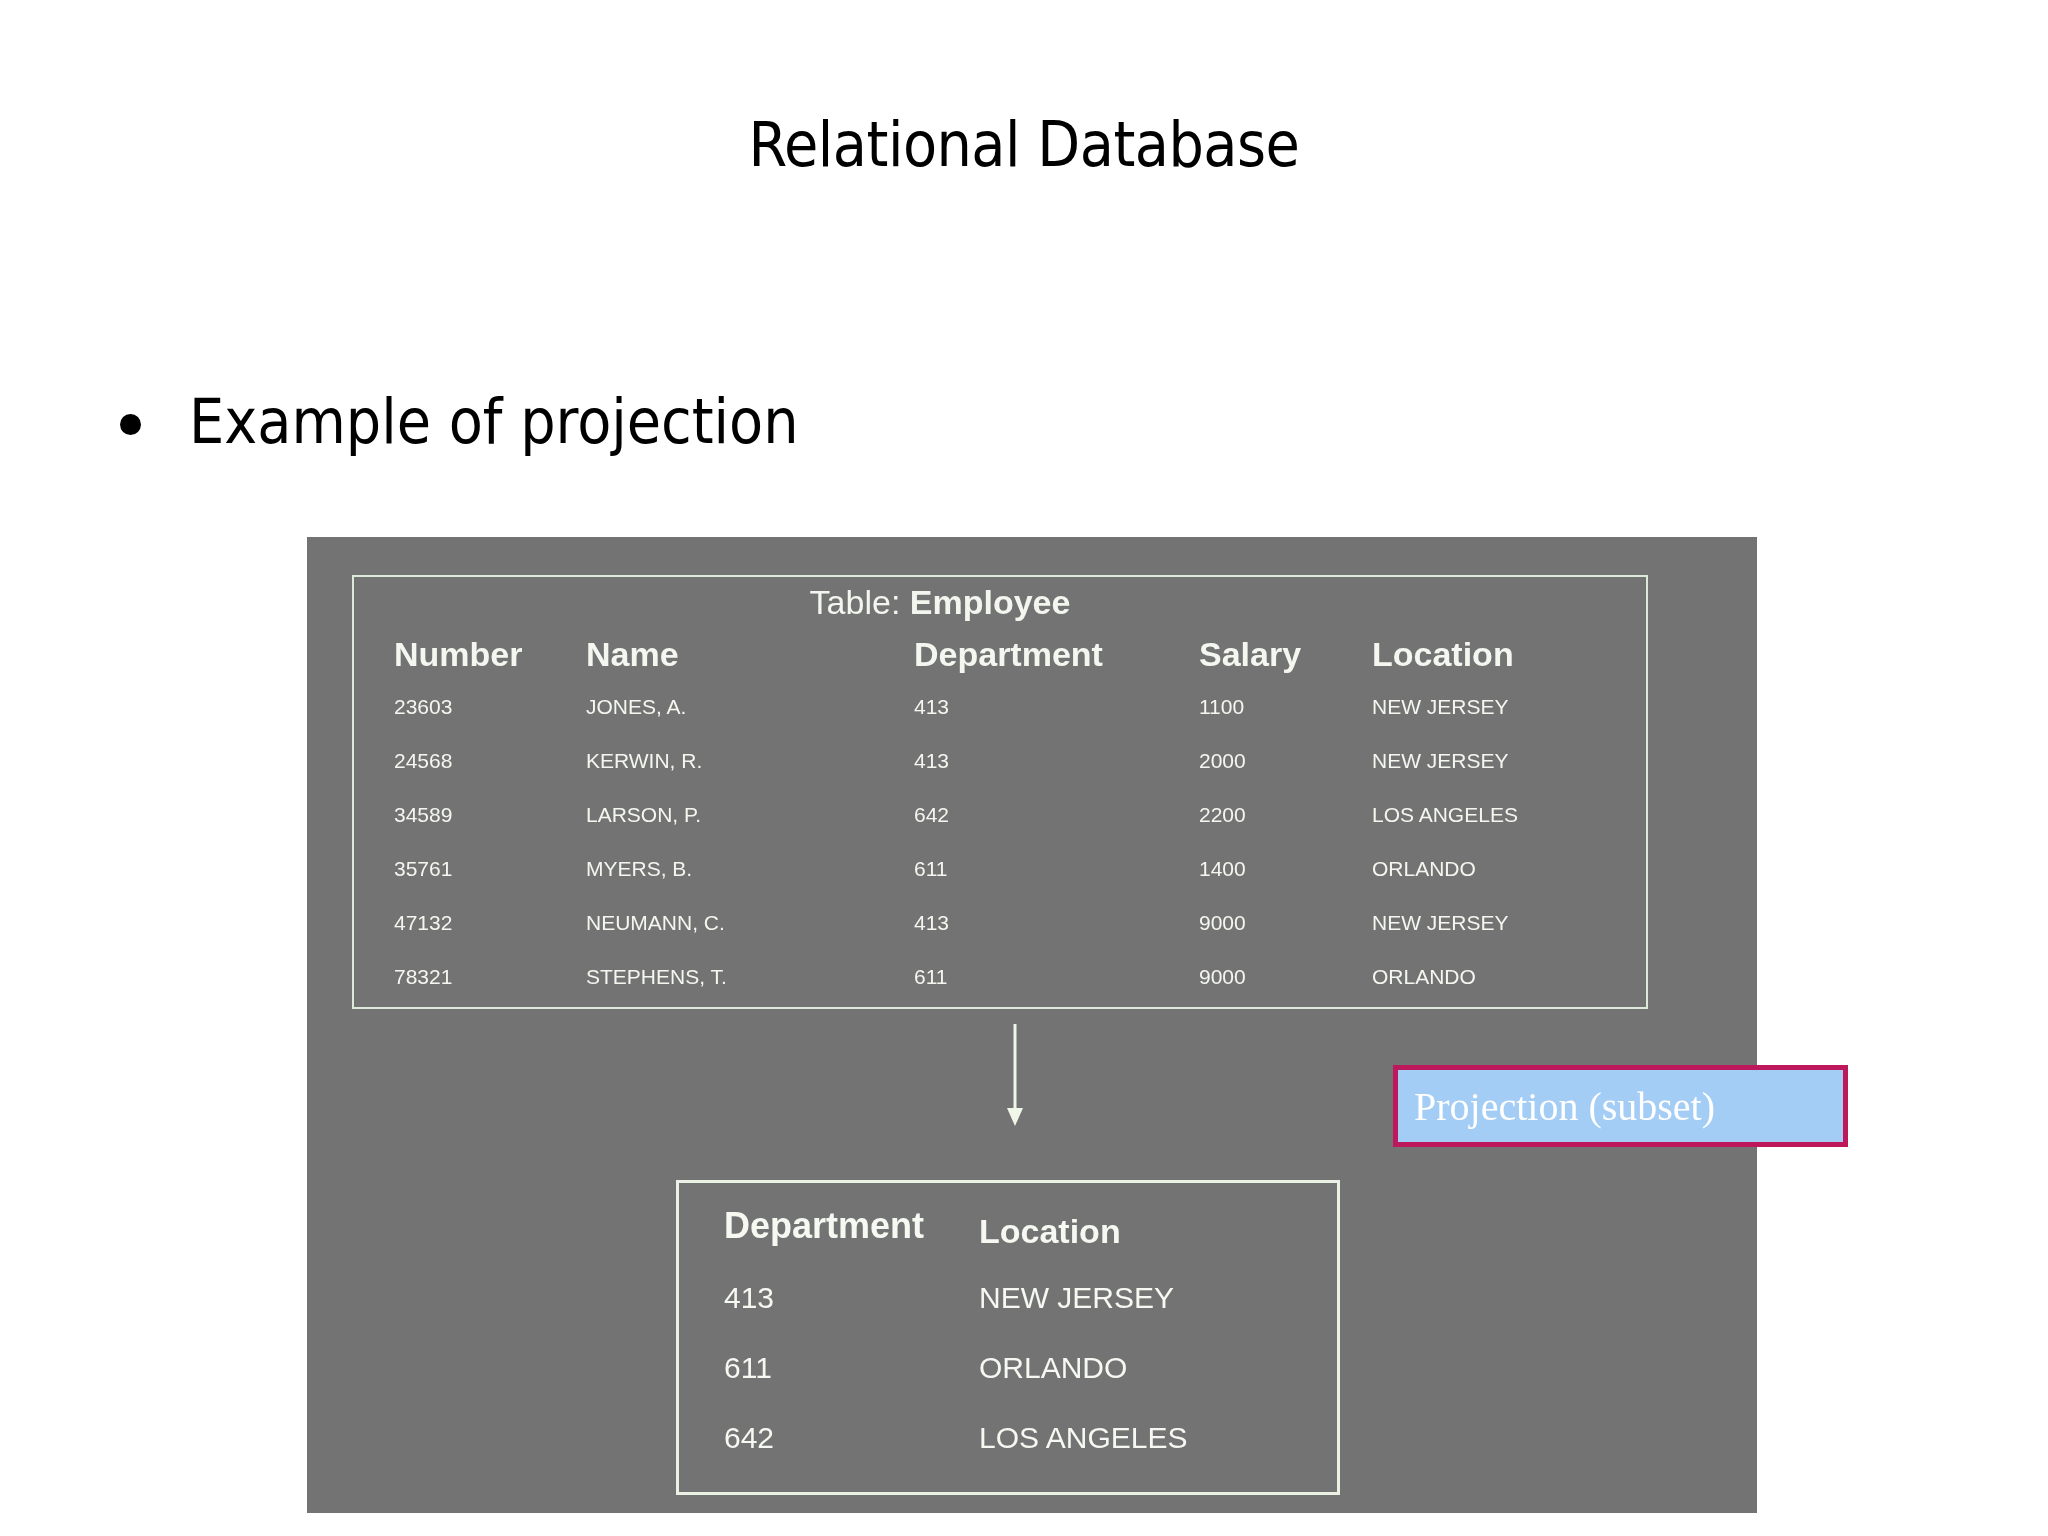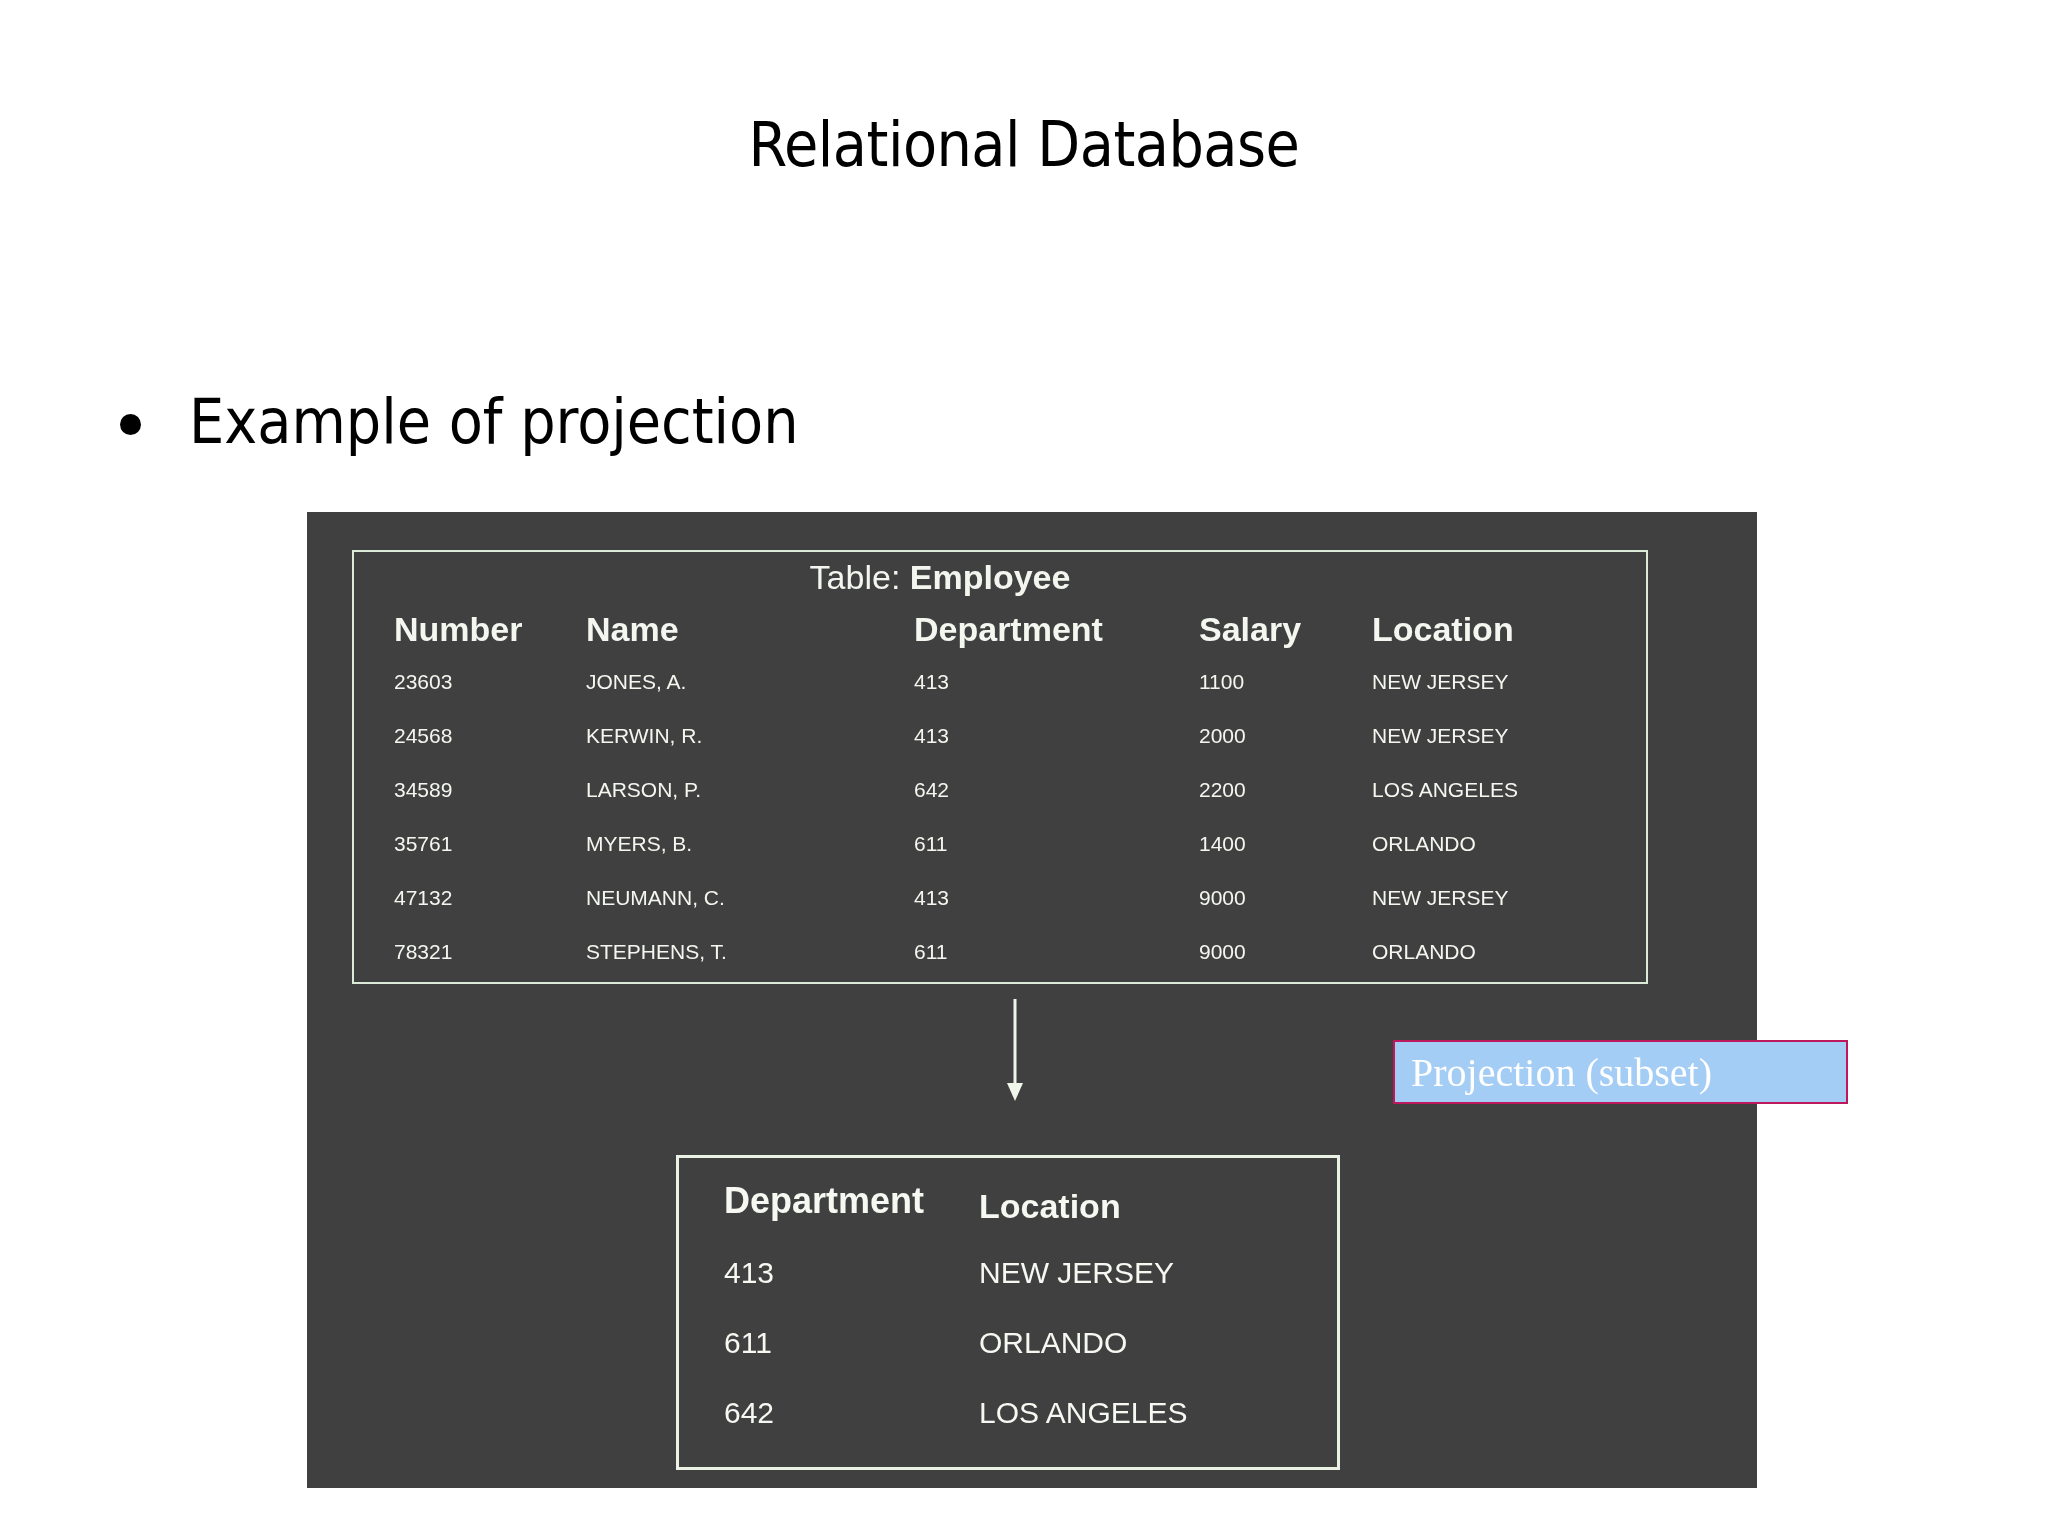--- a/index.html
+++ b/index.html
@@ -51,24 +51,24 @@
     font-size: 62px;
     color: #000000;
     line-height: 1.15;
     font-family: "DejaVu Sans Condensed", "Liberation Sans", sans-serif;
   }
 
   
   #green-panel {
     position: absolute;
     left: 307px;
-    top: 512px;
+    top: 537px;
     width: 1450px;
     height: 976px;
-    background: #404040;
+    background: #737373;
   }
 
   
   #employee-table-box {
     position: absolute;
     left: 45px;
     top: 38px;
     width: 1296px;
     height: 434px;
     border: 2px solid #dcead8;
@@ -119,23 +119,23 @@
     width: 22px;
     height: 104px;
   }
 
   
   #projection-callout {
     position: absolute;
     left: 1086px;
     top: 528px;
     width: 455px;
-    height: 64px;
+    height: 82px;
     background: #a4cdf5;
-    border: 2px solid #be185d;
+    border: 5px solid #be185d;
     box-sizing: border-box;
     display: flex;
     align-items: center;
   }
   #projection-callout-text {
     font-family: "Liberation Serif", "DejaVu Serif", serif;
     font-size: 40px;
     color: #ffffff;
     padding-left: 16px;
     white-space: nowrap;

